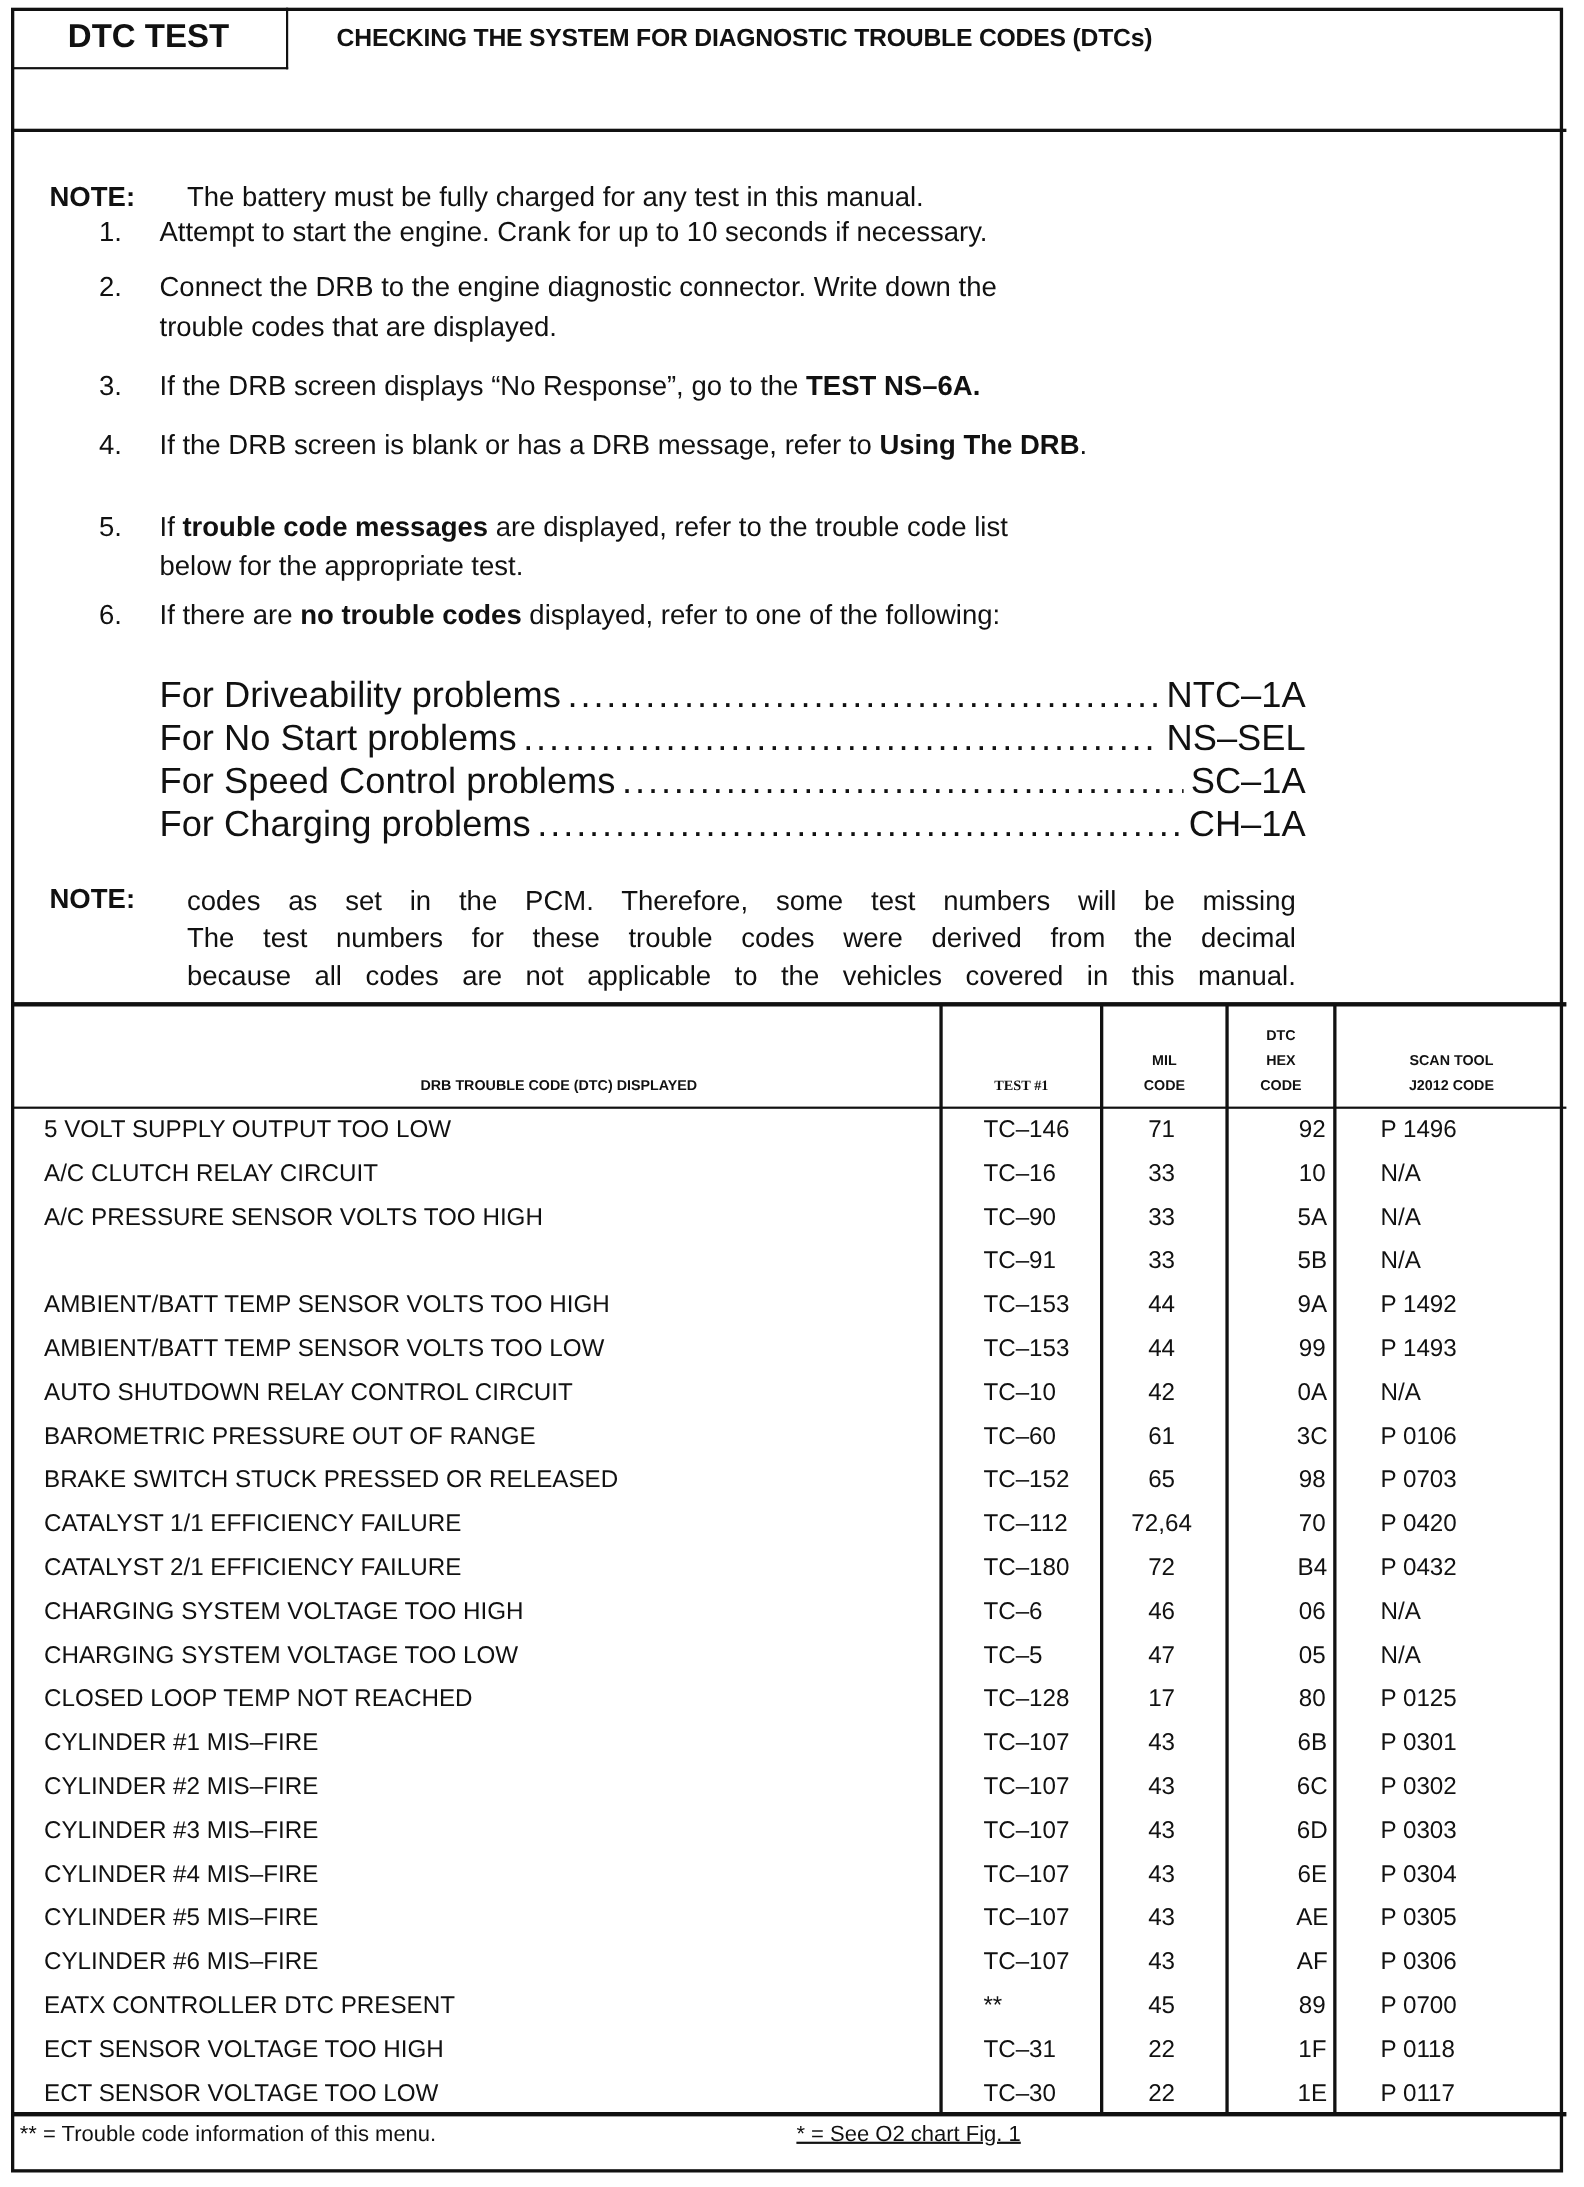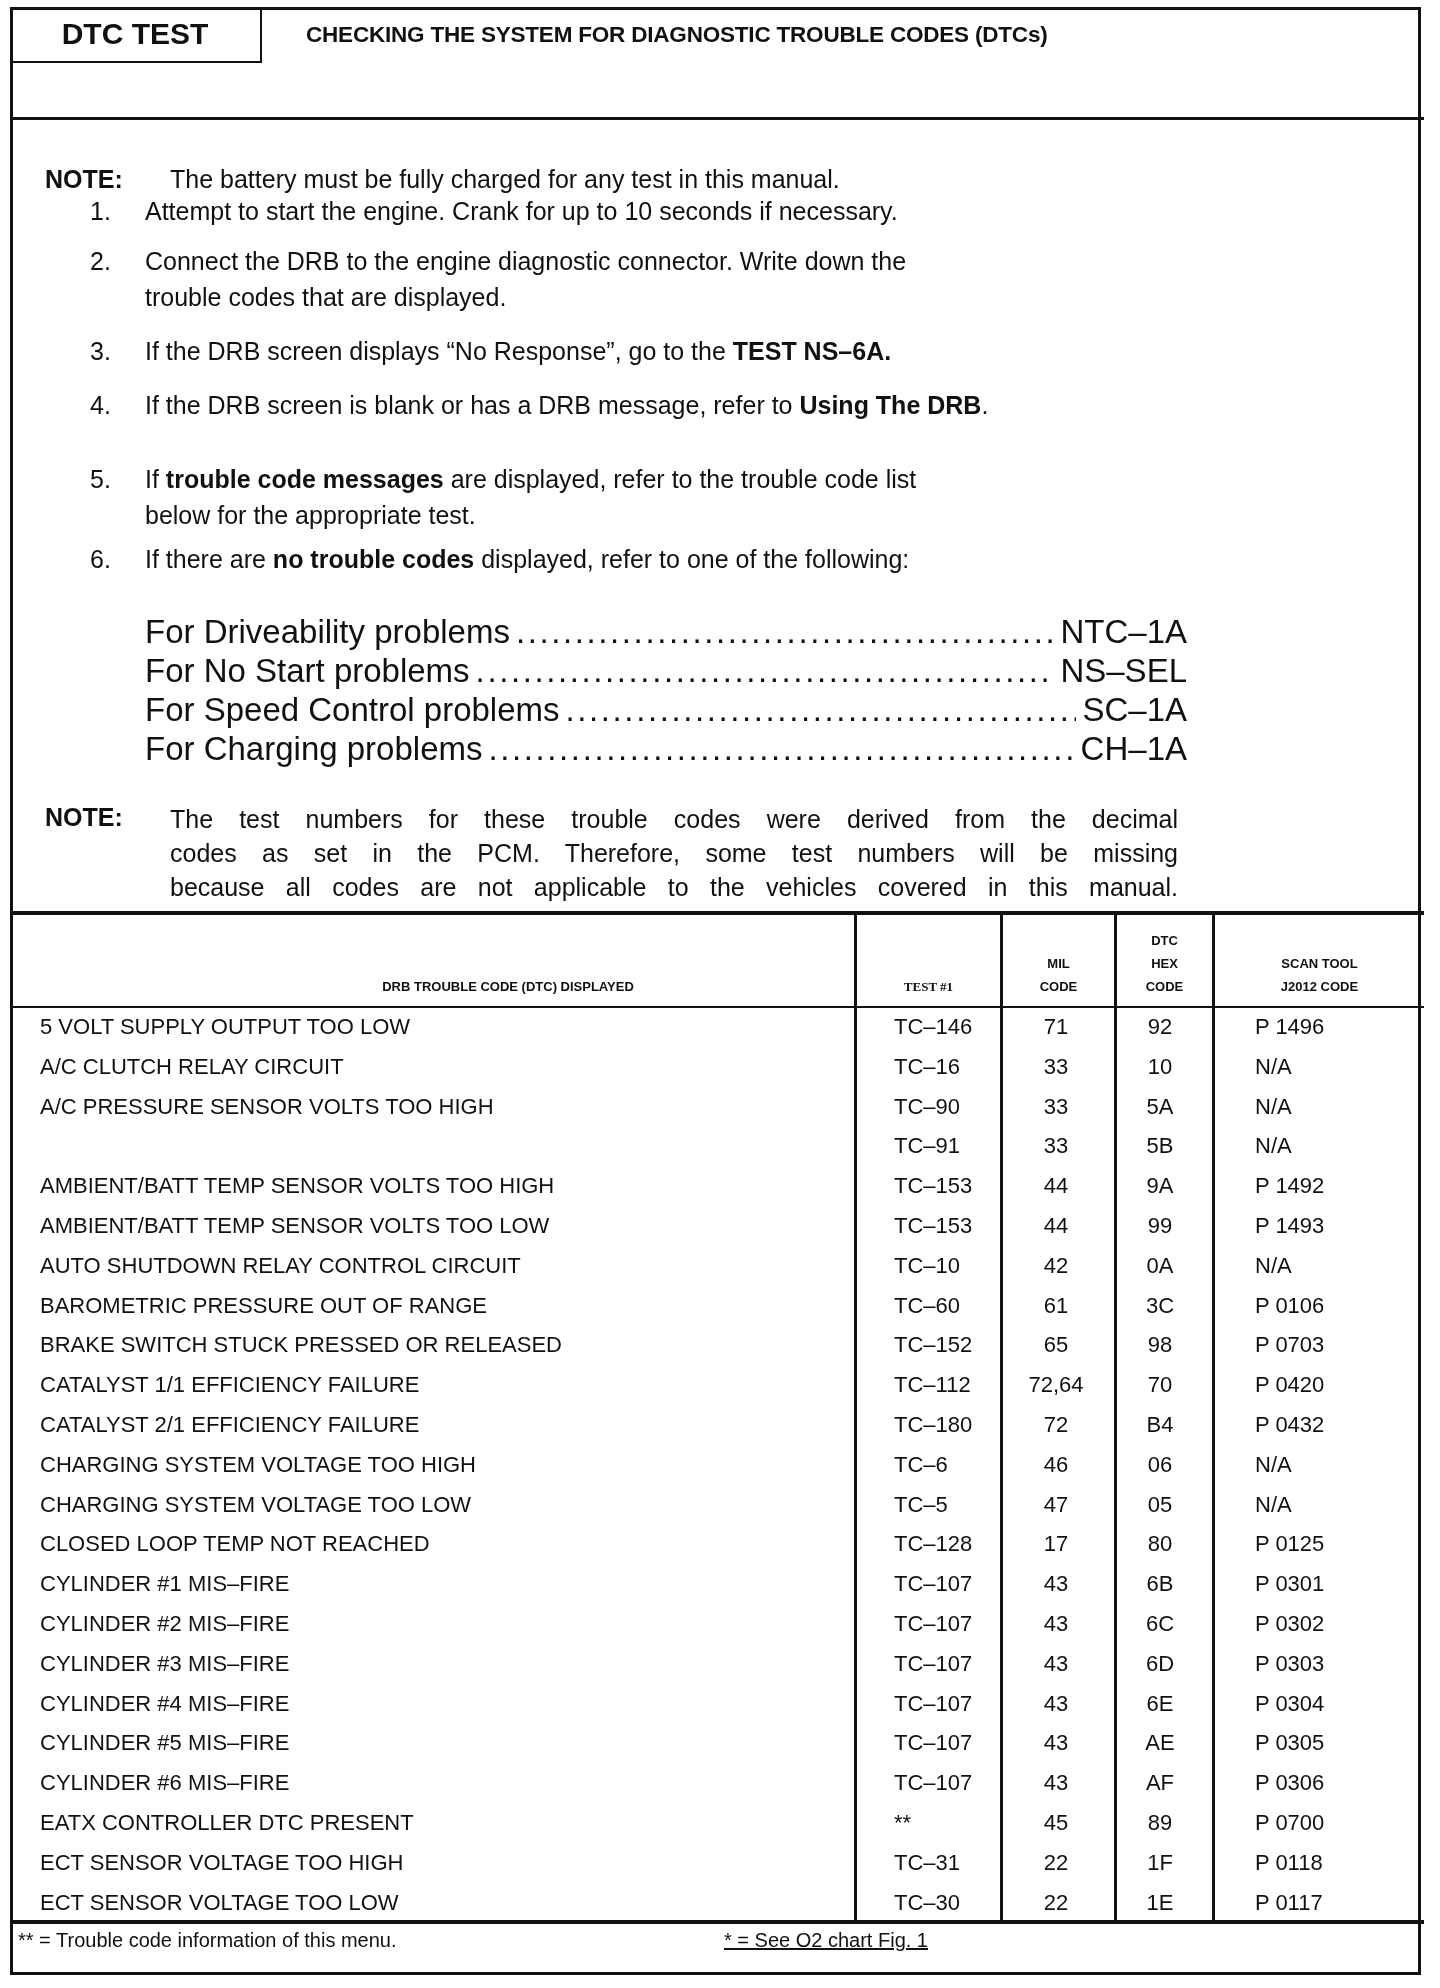--- a/index.html
+++ b/index.html
@@ -25,21 +25,21 @@
   .note2 .line.last { text-align-last: justify; }
   .tbl-top { position: absolute; left: 10px; top: 911px; width: 1414px; height: 4px; background: #111; }
   .vline { position: absolute; width: 3px; background: #111; top: 913px; height: 1010px; }
   .th { position: absolute; font-weight: bold; font-size: 13px; line-height: 23px; text-align: center; }
   .hdr-bottom { position: absolute; left: 10px; top: 1006px; width: 1414px; height: 2px; background: #111; }
   .row { position: absolute; left: 10px; width: 1414px; height: 40px; }
   .cell { position: absolute; top: 0; height: 40px; line-height: 40px; font-size: 22px; white-space: nowrap; }
   .c-desc { left: 30px; }
   .c-test { left: 884px; text-align: right; }
   .c-mil { left: 994px; width: 104px; text-align: center; }
-  .c-hex { left: 1108px; width: 84px; text-align: center; }
+  .c-hex { left: 1141px; width: 84px; text-align: center; }
   .c-scan { left: 1245px; }
   .tbl-bottom { position: absolute; left: 10px; top: 1920px; width: 1414px; height: 4px; background: #111; }
   .foot { position: absolute; top: 1926px; font-size: 20px; line-height: 28px; white-space: nowrap; }
 </style>
 </head>
 <body>
 
 <div class="frame"></div>
 
 <div class="title-box">
@@ -86,22 +86,22 @@
     </div>
     <div class="leader" style="top: 734px;">
       <span>For Charging problems</span>
       <span class="dots"></span>
       <span>CH–1A</span>
     </div>
   </div>
 
 <div class="txt bold" style="left:45px; top:802px;">NOTE:</div>
 <div class="note2">
+  <span class="line">codes as set in the PCM.  Therefore, some test numbers will be missing</span>
   <span class="line">The test numbers for these trouble codes were derived from the decimal</span>
-  <span class="line">codes as set in the PCM.  Therefore, some test numbers will be missing</span>
   <span class="line last">because all codes are not applicable to the vehicles covered in this manual.</span>
 </div>
 
 <div class="tbl-top"></div>
 <div class="vline" style="left:854px;"></div>
 <div class="vline" style="left:1000px;"></div>
 <div class="vline" style="left:1114px;"></div>
 <div class="vline" style="left:1212px;"></div>
 
 <div class="th" style="left:10px; width:996px; top:975px;">DRB TROUBLE CODE (DTC) DISPLAYED</div>

